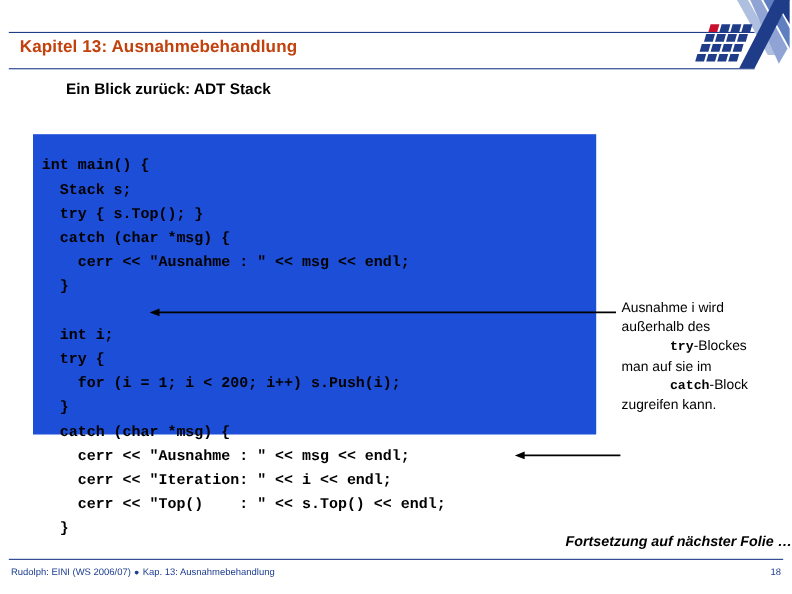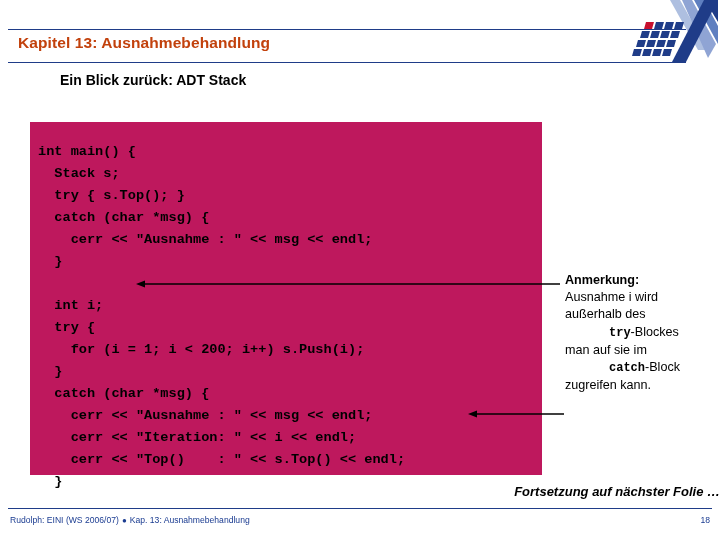--- a/index.html
+++ b/index.html
@@ -58,22 +58,22 @@
     font-weight: bold;
     color: #000000;
     white-space: nowrap;
     margin-left: 24px;
   }
 
   
   #code-block {
     position: absolute;
     left: 30px; top: 122px;
-    width: 512px; height: 353px;
-    background: #be185d;
+    width: 512px; height: 273px;
+    background: #1d4ed8;
   }
   #code-text {
     position: absolute;
     left: 8px; top: 5px;
     font-family: "Liberation Mono", "DejaVu Sans Mono", monospace;
     font-size: 13.6px;
     font-weight: bold;
     line-height: 22px;
     color: #000000;
     white-space: pre;
@@ -212,23 +212,20 @@
   <line x1="430" y1="8" x2="12" y2="8" stroke="#000000" stroke-width="1.6"></line>
   <polygon points="6,8 15,4.5 15,11.5" fill="#000000"></polygon>
 </svg>
 
 <svg class="arrow" style="left:462px; top:406px; width:110px; height:16px;" viewBox="0 0 110 16">
   <line x1="102" y1="8" x2="12" y2="8" stroke="#000000" stroke-width="1.6"></line>
   <polygon points="6,8 15,4.5 15,11.5" fill="#000000"></polygon>
 </svg>
 
 <div id="annotation">
-  <div>
-    <span class="lead">Anmerkung:</span>
-  </div>
   <div>Ausnahme i wird</div>
   <div>außerhalb des</div>
   <div><code>try</code><span>-Blockes</span></div>
   <div>man auf sie im</div>
   <div><code>catch</code><span>-Block</span></div>
   <div>zugreifen kann.</div>
 </div>
 
 <div id="continuation">Fortsetzung auf nächster Folie …</div>
 

